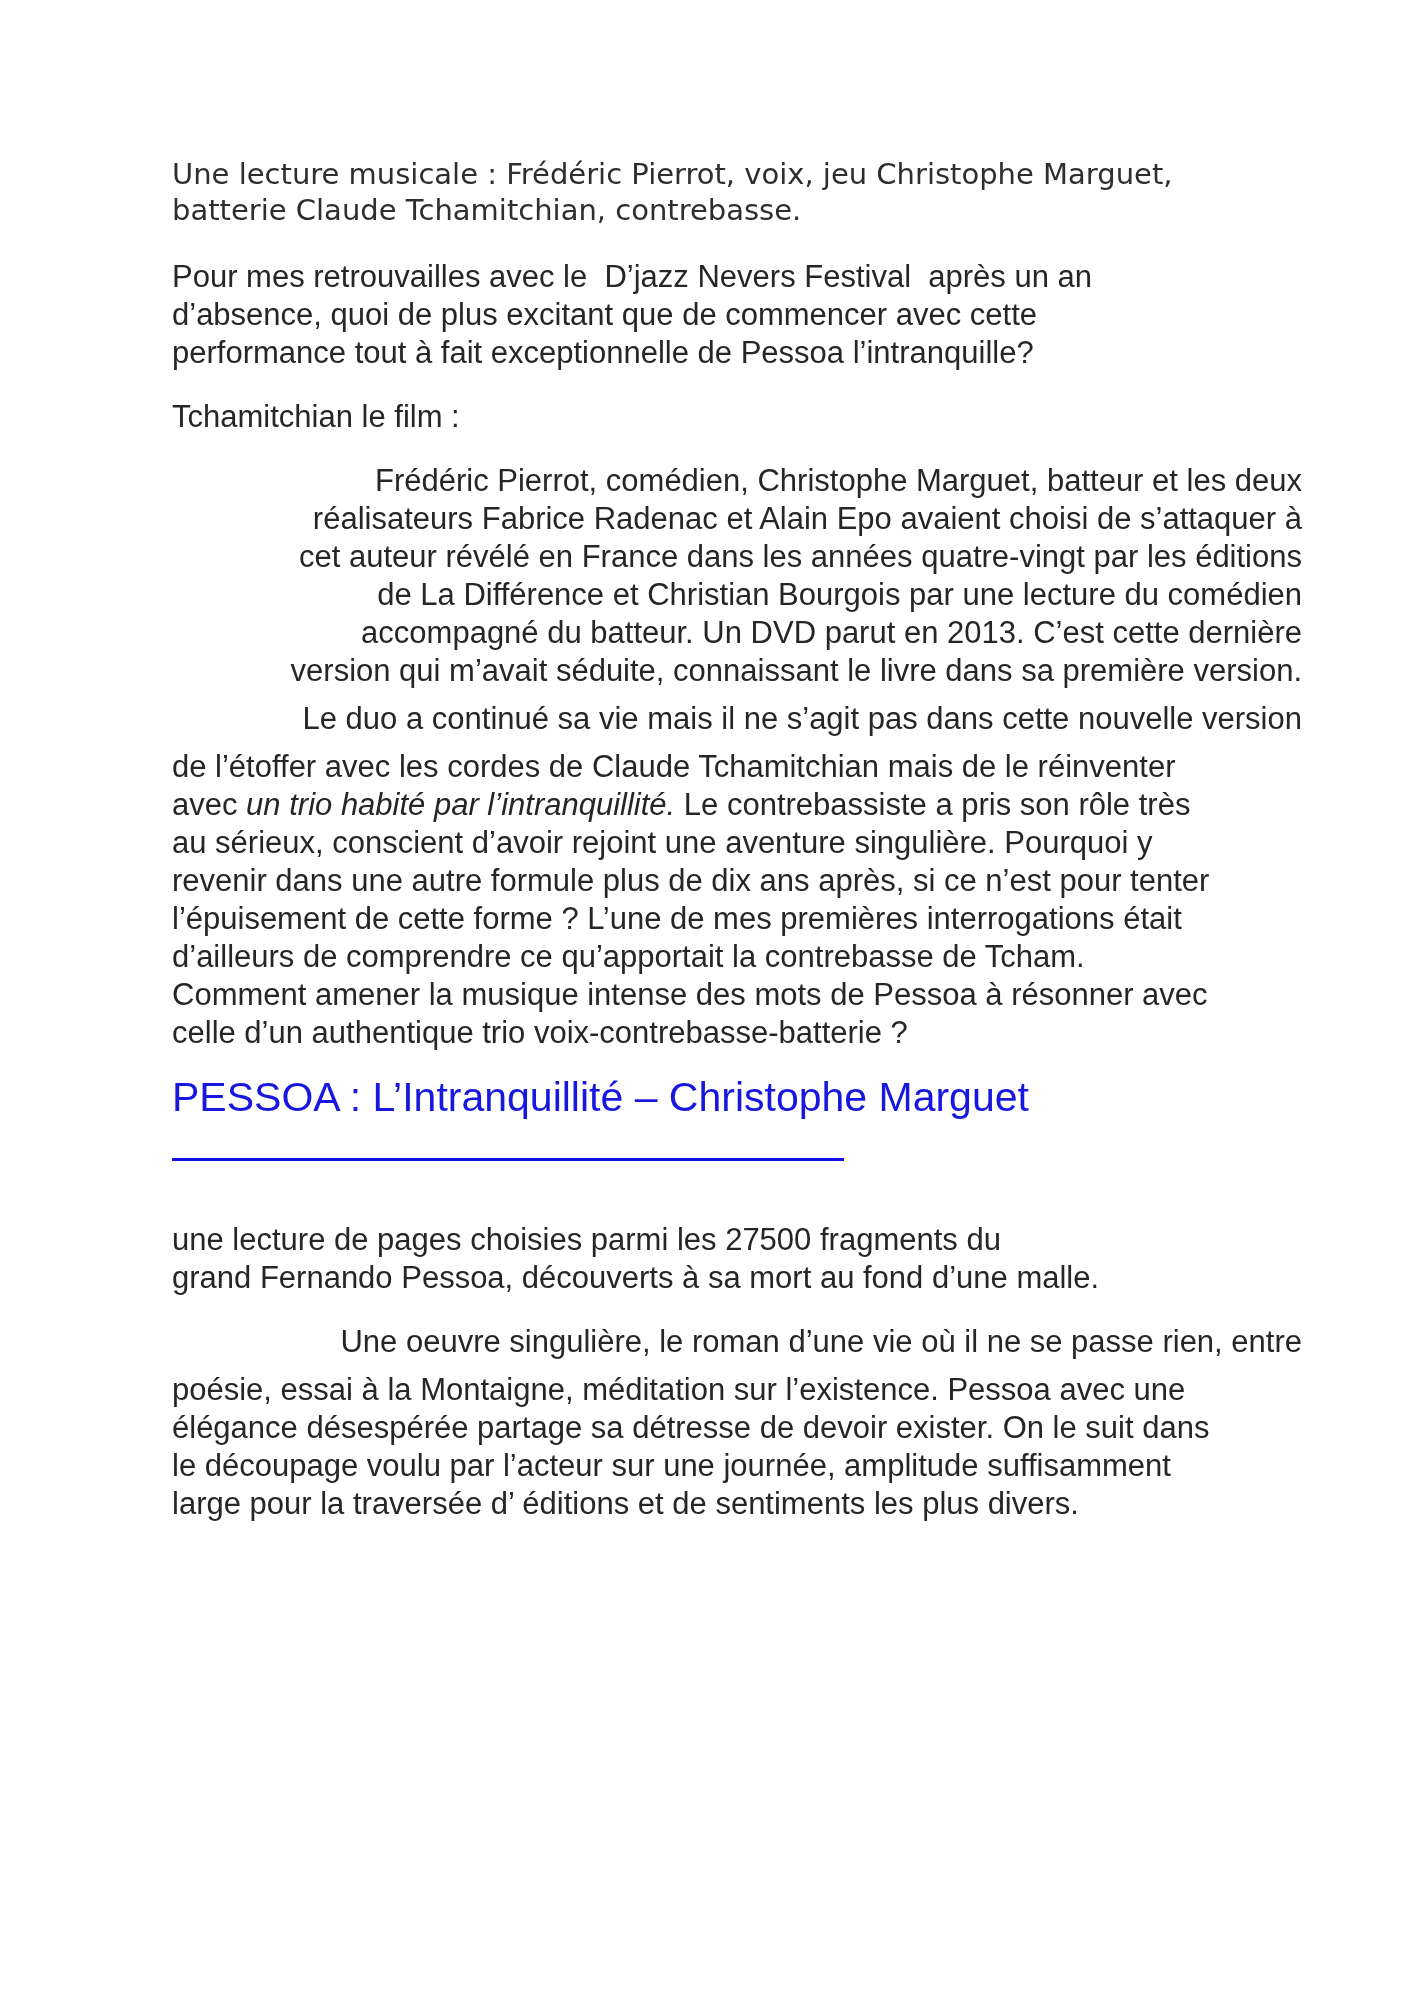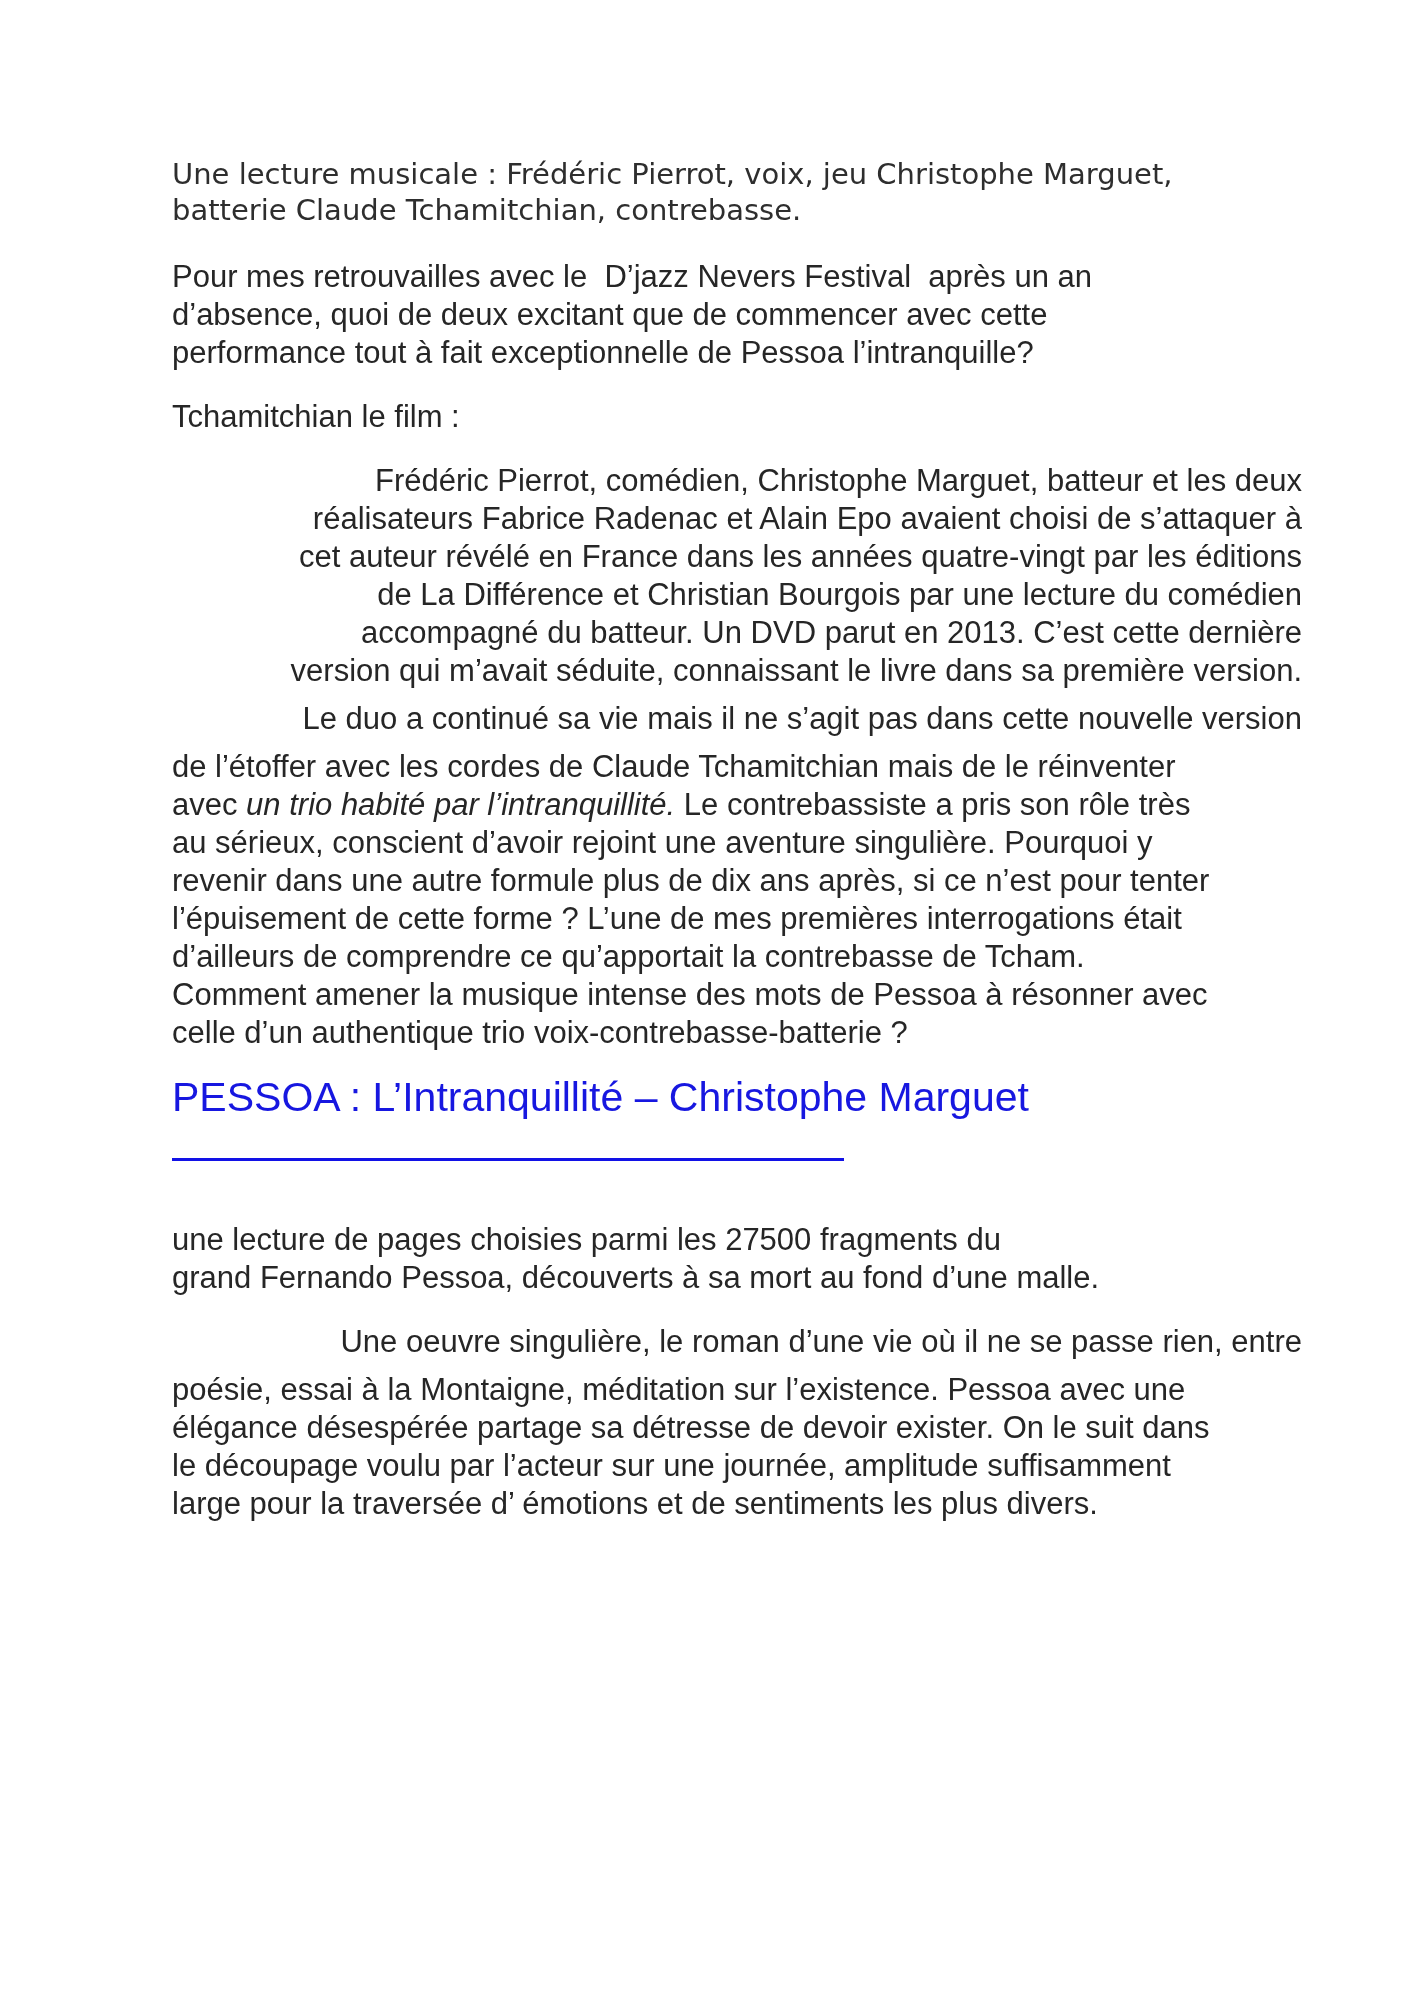--- a/index.html
+++ b/index.html
@@ -48,23 +48,23 @@
     background: #1212e6;
     margin-top: 38px;
   }
 </style>
 </head>
 <body>
 
 <div class="page">
   <div class="article">
       <p class="para lead"><span>Une lecture musicale : Frédéric Pierrot, voix, jeu Christophe Marguet,</span><br><span>batterie Claude Tchamitchian, contrebasse.</span></p>
-      <p class="para"><span>Pour mes retrouvailles avec le  D’jazz Nevers Festival  après un an</span><br><span>d’absence, quoi de deux excitant que de commencer avec cette</span><br><span>performance tout à fait exceptionnelle de Pessoa l’intranquille?</span></p>
+      <p class="para"><span>Pour mes retrouvailles avec le  D’jazz Nevers Festival  après un an</span><br><span>d’absence, quoi de plus excitant que de commencer avec cette</span><br><span>performance tout à fait exceptionnelle de Pessoa l’intranquille?</span></p>
       <p class="para"><span>Tchamitchian le film :</span></p>
       <p class="para tight"><span>Frédéric Pierrot, comédien, Christophe Marguet, batteur et les deux</span><br><span>réalisateurs Fabrice Radenac et Alain Epo avaient choisi de s’attaquer à</span><br><span>cet auteur révélé en France dans les années quatre-vingt par les éditions</span><br><span>de La Différence et Christian Bourgois par une lecture du comédien</span><br><span>accompagné du batteur. Un DVD parut en 2013. C’est cette dernière</span><br><span>version qui m’avait séduite, connaissant le livre dans sa première version.</span></p>
       <p class="para tight"><span>Le duo a continué sa vie mais il ne s’agit pas dans cette nouvelle version</span></p>
       <p class="para"><span>de l’étoffer avec les cordes de Claude Tchamitchian mais de le réinventer</span><br><span>avec </span><span class="it">un trio habité par l’intranquillité.</span><span> Le contrebassiste a pris son rôle très</span><br><span>au sérieux, conscient d’avoir rejoint une aventure singulière. Pourquoi y</span><br><span>revenir dans une autre formule plus de dix ans après, si ce n’est pour tenter</span><br><span>l’épuisement de cette forme ? L’une de mes premières interrogations était</span><br><span>d’ailleurs de comprendre ce qu’apportait la contrebasse de Tcham.</span><br><span>Comment amener la musique intense des mots de Pessoa à résonner avec</span><br><span>celle d’un authentique trio voix-contrebasse-batterie ?</span></p>
       <div class="link-block"><a href="#" class="article-link">PESSOA : L’Intranquillité – Christophe Marguet</a><div class="link-underline"></div></div>
       <p class="para"><br><span>une lecture de pages choisies parmi les 27500 fragments du</span><br><span>grand Fernando Pessoa, découverts à sa mort au fond d’une malle.</span></p>
       <p class="para tight"><span>Une oeuvre singulière, le roman d’une vie où il ne se passe rien, entre</span></p>
-      <p class="para"><span>poésie, essai à la Montaigne, méditation sur l’existence. Pessoa avec une</span><br><span>élégance désespérée partage sa détresse de devoir exister. On le suit dans</span><br><span>le découpage voulu par l’acteur sur une journée, amplitude suffisamment</span><br><span>large pour la traversée d’ émotions et de sentiments les plus divers.</span></p>
+      <p class="para"><span>poésie, essai à la Montaigne, méditation sur l’existence. Pessoa avec une</span><br><span>élégance désespérée partage sa détresse de devoir exister. On le suit dans</span><br><span>le découpage voulu par l’acteur sur une journée, amplitude suffisamment</span><br><span>large pour la traversée d’ éditions et de sentiments les plus divers.</span></p>
     </div>
 </div>
 
 </body></html>

